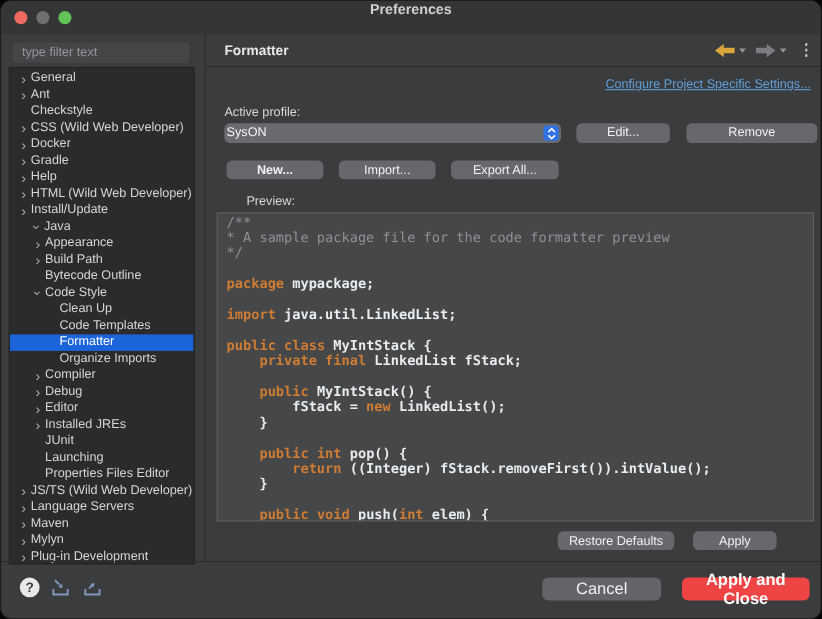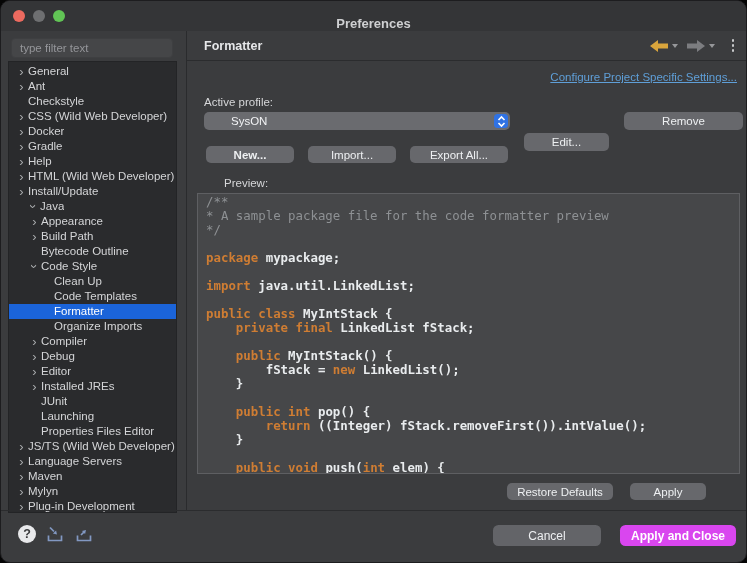--- a/index.html
+++ b/index.html
@@ -1,18 +1,18 @@
 <!DOCTYPE html>
 <html><head>
 <meta charset="utf-8">
 <style>
   html,body{margin:0;padding:0;background:#050505;font-family:"Liberation Sans",sans-serif;}
   .window{position:relative;width:747px;height:563px;background:#3b3c3e;border-radius:10px;overflow:hidden;border:1px solid #1d1d1f;box-sizing:border-box;}
   
-  .titlebar{position:absolute;top:0;left:0;right:0;height:30px;background:#343537;display:flex;align-items:flex-end;}
+  .titlebar{position:absolute;top:0;left:0;right:0;height:30px;background:#343537;display:flex;align-items:flex-start;}
   .lights{position:absolute;left:12px;top:9px;display:flex;gap:8px;}
   .light{width:12px;height:12px;border-radius:50%;}
   .light.close{background:#ec6a5f;}
   .light.min{background:#6e6f71;}
   .light.zoom{background:#61c455;}
   .win-title{width:100%;text-align:center;font-size:13px;font-weight:bold;color:#cfd0d2;}
   
   .main{position:absolute;top:30px;left:0;right:0;bottom:51px;}
   .sidebar{position:absolute;left:0;top:0;width:185px;height:100%;}
   .filter{position:absolute;left:10px;top:7px;width:162px;height:20px;background:#454648;border:1px solid #3e3f41;border-radius:4px;color:#d6d7d9;font-size:11.5px;padding:0 8px;box-sizing:border-box;outline:none;font-family:"Liberation Sans",sans-serif;}
@@ -29,46 +29,46 @@
   .pheader{position:absolute;top:0;left:0;right:0;height:30px;border-bottom:1px solid #2b2c2e;display:flex;align-items:center;padding:0 8px 0 17px;box-sizing:border-box;}
   .ptitle{font-size:12.5px;font-weight:bold;color:#e6e7e9;flex:1;}
   .toolbar{display:flex;align-items:center;gap:4px;}
   .tb-caret{width:0;height:0;border-left:3.5px solid transparent;border-right:3.5px solid transparent;border-top:4px solid #96979a;margin-right:5px;}
   .dots{display:flex;flex-direction:column;gap:2.5px;margin-left:4px;padding:2px 4px;}
   .dots i{width:2.5px;height:2.5px;border-radius:50%;background:#c9cacc;}
   .pcontent{position:absolute;top:30px;left:0;right:0;bottom:0;}
   .link{position:absolute;top:10px;right:9px;font-size:11.5px;color:#5f9fd8;text-decoration:underline;cursor:pointer;}
   .lbl{position:absolute;font-size:11.5px;color:#d6d7d9;}
   .profile-label{top:35px;left:17px;}
-  .select{position:absolute;top:51px;left:17px;width:306px;height:18px;background:#6a6b6f;border-radius:5px;display:flex;align-items:center;padding-left:27px;box-sizing:border-box;font-size:11.5px;color:#f2f3f5;}
+  .select{position:absolute;top:51px;left:17px;width:306px;height:18px;background:#6a6b6f;border-radius:5px;display:flex;align-items:center;padding-left:2px;box-sizing:border-box;font-size:11.5px;color:#f2f3f5;}
   .stepper{position:absolute;right:2px;top:2px;width:14px;height:14px;background:#2f72e4;border-radius:3.5px;display:flex;align-items:center;justify-content:center;}
   .btn{position:absolute;height:18px;background:#67686c;border:none;border-radius:5px;color:#eef0f2;font-size:11.5px;font-family:"Liberation Sans",sans-serif;display:flex;align-items:center;justify-content:center;box-sizing:border-box;cursor:pointer;}
-  .btn-edit{top:51px;left:337px;width:85px;margin-top:21px;}
+  .btn-edit{top:51px;left:337px;width:85px;}
   .btn-remove{top:51px;left:437px;width:119px;}
   .btn-new{top:85px;left:19px;width:88px;height:17px;font-weight:bold;}
   .btn-import{top:85px;left:121px;width:88px;height:17px;}
   .btn-export{top:85px;left:223px;width:98px;height:17px;}
   .preview-label{top:116px;left:17px;margin-left:20px;}
   .codebox{position:absolute;top:132px;left:10px;width:543px;height:281px;background:#464749;border:1px solid #5e5f62;box-sizing:border-box;overflow:hidden;padding:1px 0 0 8px;}
   .code-line{font-family:"DejaVu Sans Mono",monospace;font-size:12.4px;line-height:14px;white-space:pre;font-weight:bold;color:#e9ecee;}
   .tok-p{color:#e9ecee;}
   .tok-k{color:#cf7d33;}
   .tok-c{color:#8e9194;font-weight:normal;}
   .applyrow{position:absolute;top:422px;right:40px;display:flex;gap:17px;}
   .applyrow .btn{position:static;height:17px;}
   .btn-restore{width:106px;}
   .btn-apply{width:76px;}
   
   .bottombar{position:absolute;left:0;right:0;bottom:0;height:51px;border-top:1px solid #2b2c2e;}
   .foot-icons{position:absolute;left:17px;top:14px;display:flex;align-items:center;gap:9px;}
   .help{width:18px;height:18px;border-radius:50%;background:#e8e9eb;color:#3a3b3d;font-size:12.5px;font-weight:bold;display:flex;align-items:center;justify-content:center;cursor:pointer;}
   .footbtns{position:absolute;right:10px;top:14px;display:flex;gap:19px;}
-  .footbtns .btn{position:static;height:21px;border-radius:5.5px;font-size:12px;}
+  .footbtns .btn{position:static;height:21px;border-radius:5.5px;font-size:15px;}
   .btn-cancel{width:108px;background:#636468;}
-  .btn-applyclose{width:116px;background:#d946ef;font-weight:bold;color:#fff;}
+  .btn-applyclose{width:116px;background:#ef4444;font-weight:bold;color:#fff;}
   .icon-svg{display:block;cursor:pointer;}
 </style>
 </head>
 <body>
 
 <div class="window">
 
   <div class="titlebar">
     <div class="lights">
       <div class="light close"></div>

